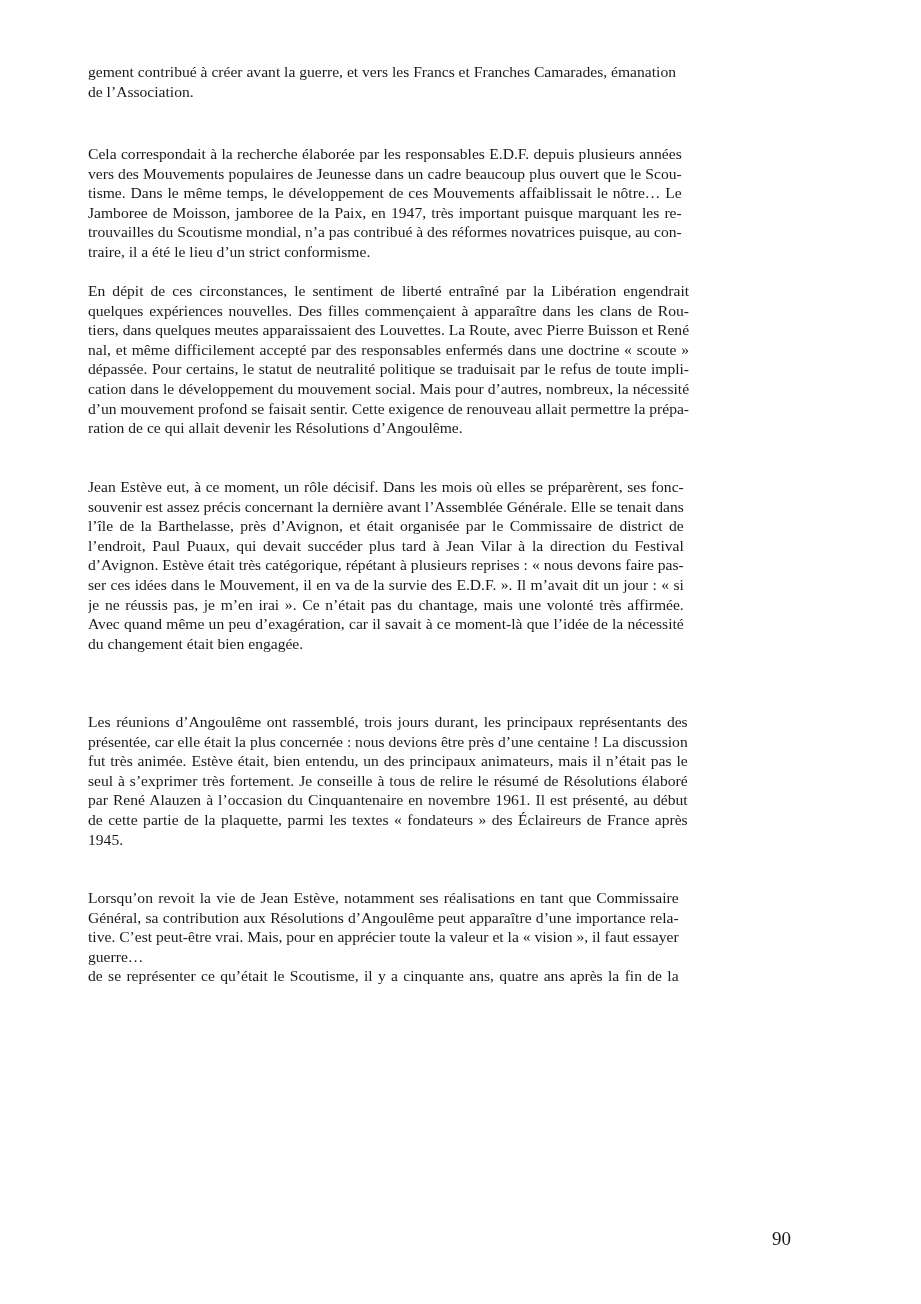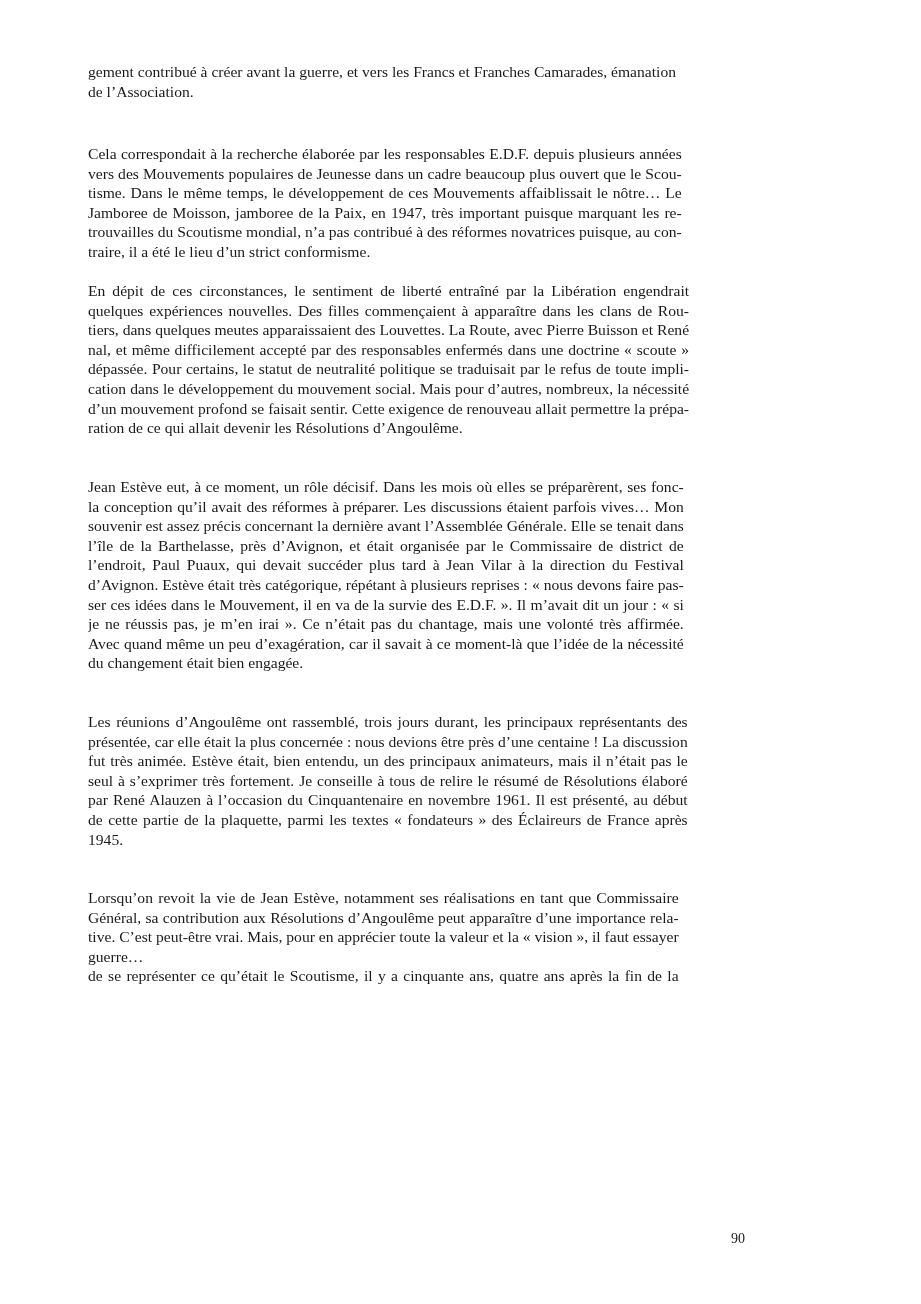--- a/index.html
+++ b/index.html
@@ -38,23 +38,23 @@
       text-align-last: left;
     }
     .p1 { position: absolute; top: 0; margin-top: 17px; }
     .p2 { position: absolute; top: 99px; }
     .p3 { position: absolute; top: 236px; }
     .p4 { position: absolute; top: 432px; }
     .p5 { position: absolute; top: 667px; }
     .p6 { position: absolute; top: 843px; }
     .page-number {
       position: absolute;
-      left: 731px;
+      left: 772px;
       top: 1231px;
-      font-size: 14px;
+      font-size: 19px;
       line-height: 16px;
       font-family: "Liberation Serif", "DejaVu Serif", serif;
       color: #1a1a1a;
     }
   </style>
 </head>
 <body>
 
 <div class="page">
 
@@ -78,21 +78,20 @@
     <span class="line">tiers, dans quelques meutes apparaissaient des Louvettes. La Route, avec Pierre Buisson et René</span>
     <span class="line">nal, et même difficilement accepté par des responsables enfermés dans une doctrine « scoute »</span>
     <span class="line">dépassée. Pour certains, le statut de neutralité politique se traduisait par le refus de toute impli-</span>
     <span class="line">cation dans le développement du mouvement social. Mais pour d’autres, nombreux, la nécessité</span>
     <span class="line">d’un mouvement profond se faisait sentir. Cette exigence de renouveau allait permettre la prépa-</span>
     <span class="line last">ration de ce qui allait devenir les Résolutions d’Angoulême.</span>
   </div>
 
   <div class="para p4">
     <span class="line">Jean Estève eut, à ce moment, un rôle décisif. Dans les mois où elles se préparèrent, ses fonc-</span>
-    <span class="line">la conception qu’il avait des réformes à préparer. Les discussions étaient parfois vives… Mon</span>
     <span class="line">souvenir est assez précis concernant la dernière avant l’Assemblée Générale. Elle se tenait dans</span>
     <span class="line">l’île de la Barthelasse, près d’Avignon, et était organisée par le Commissaire de district de</span>
     <span class="line">l’endroit, Paul Puaux, qui devait succéder plus tard à Jean Vilar à la direction du Festival</span>
     <span class="line">d’Avignon. Estève était très catégorique, répétant à plusieurs reprises : « nous devons faire pas-</span>
     <span class="line">ser ces idées dans le Mouvement, il en va de la survie des E.D.F. ». Il m’avait dit un jour : « si</span>
     <span class="line">je ne réussis pas, je m’en irai ». Ce n’était pas du chantage, mais une volonté très affirmée.</span>
     <span class="line">Avec quand même un peu d’exagération, car il savait à ce moment-là que l’idée de la nécessité</span>
     <span class="line last">du changement était bien engagée.</span>
   </div>
 

